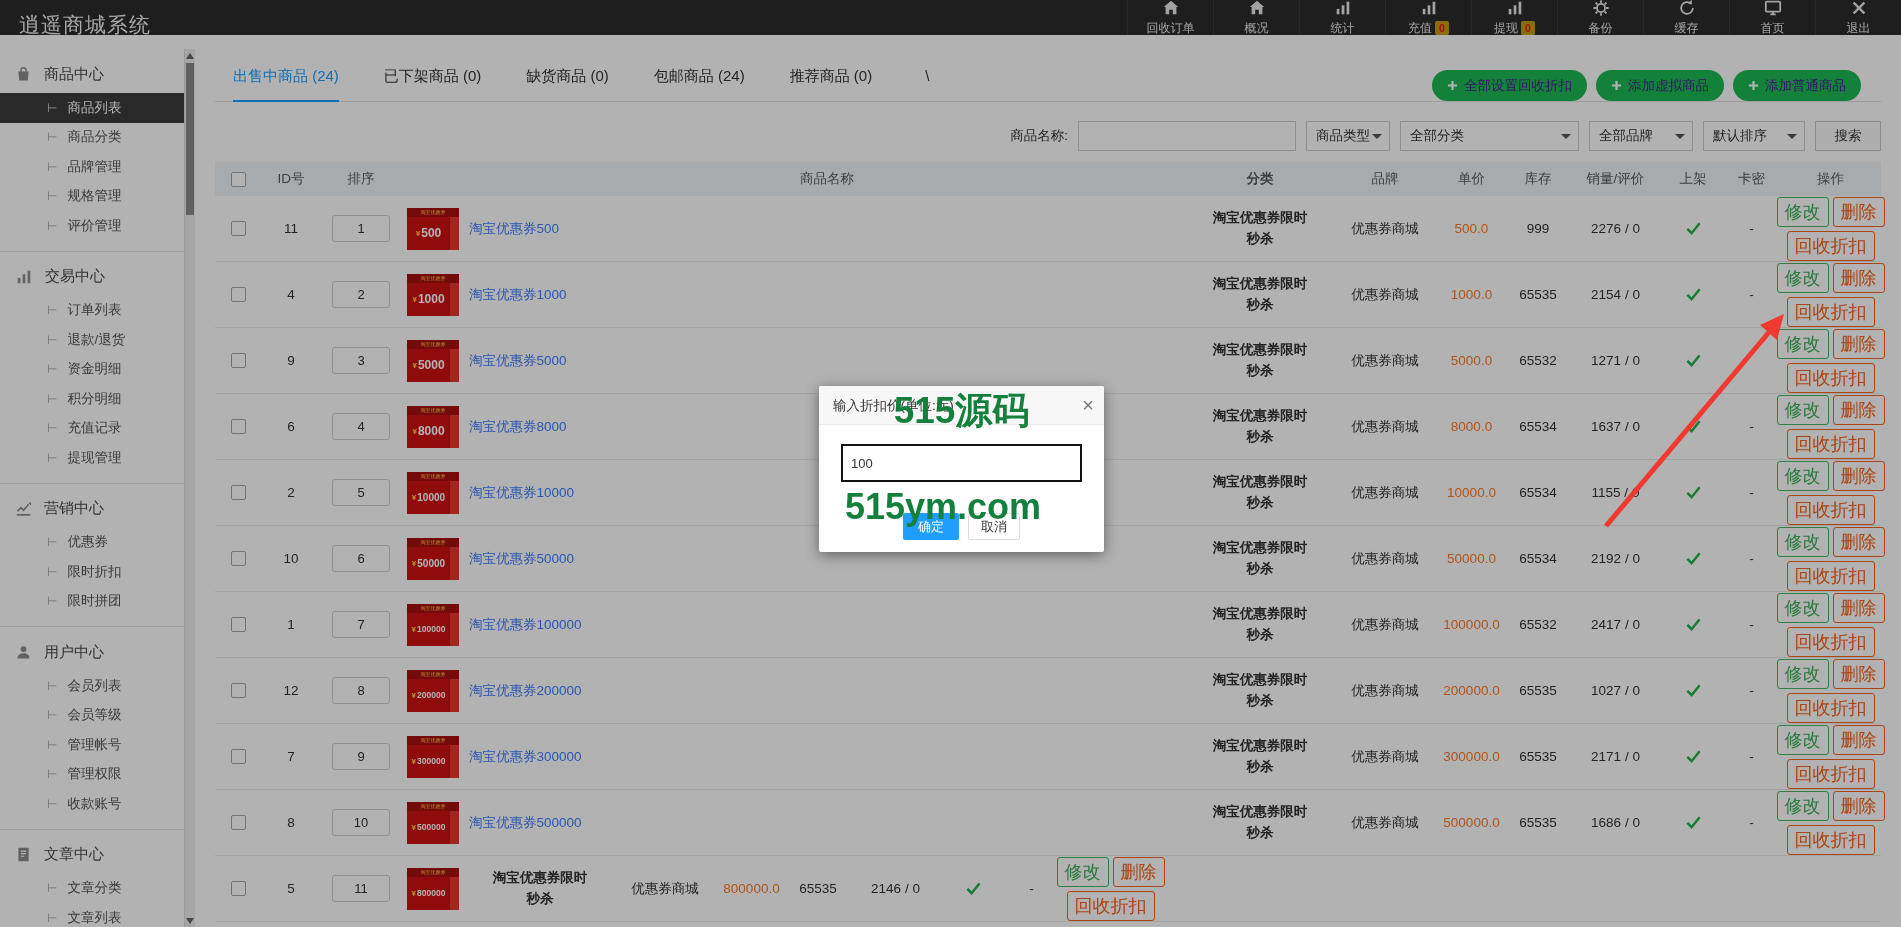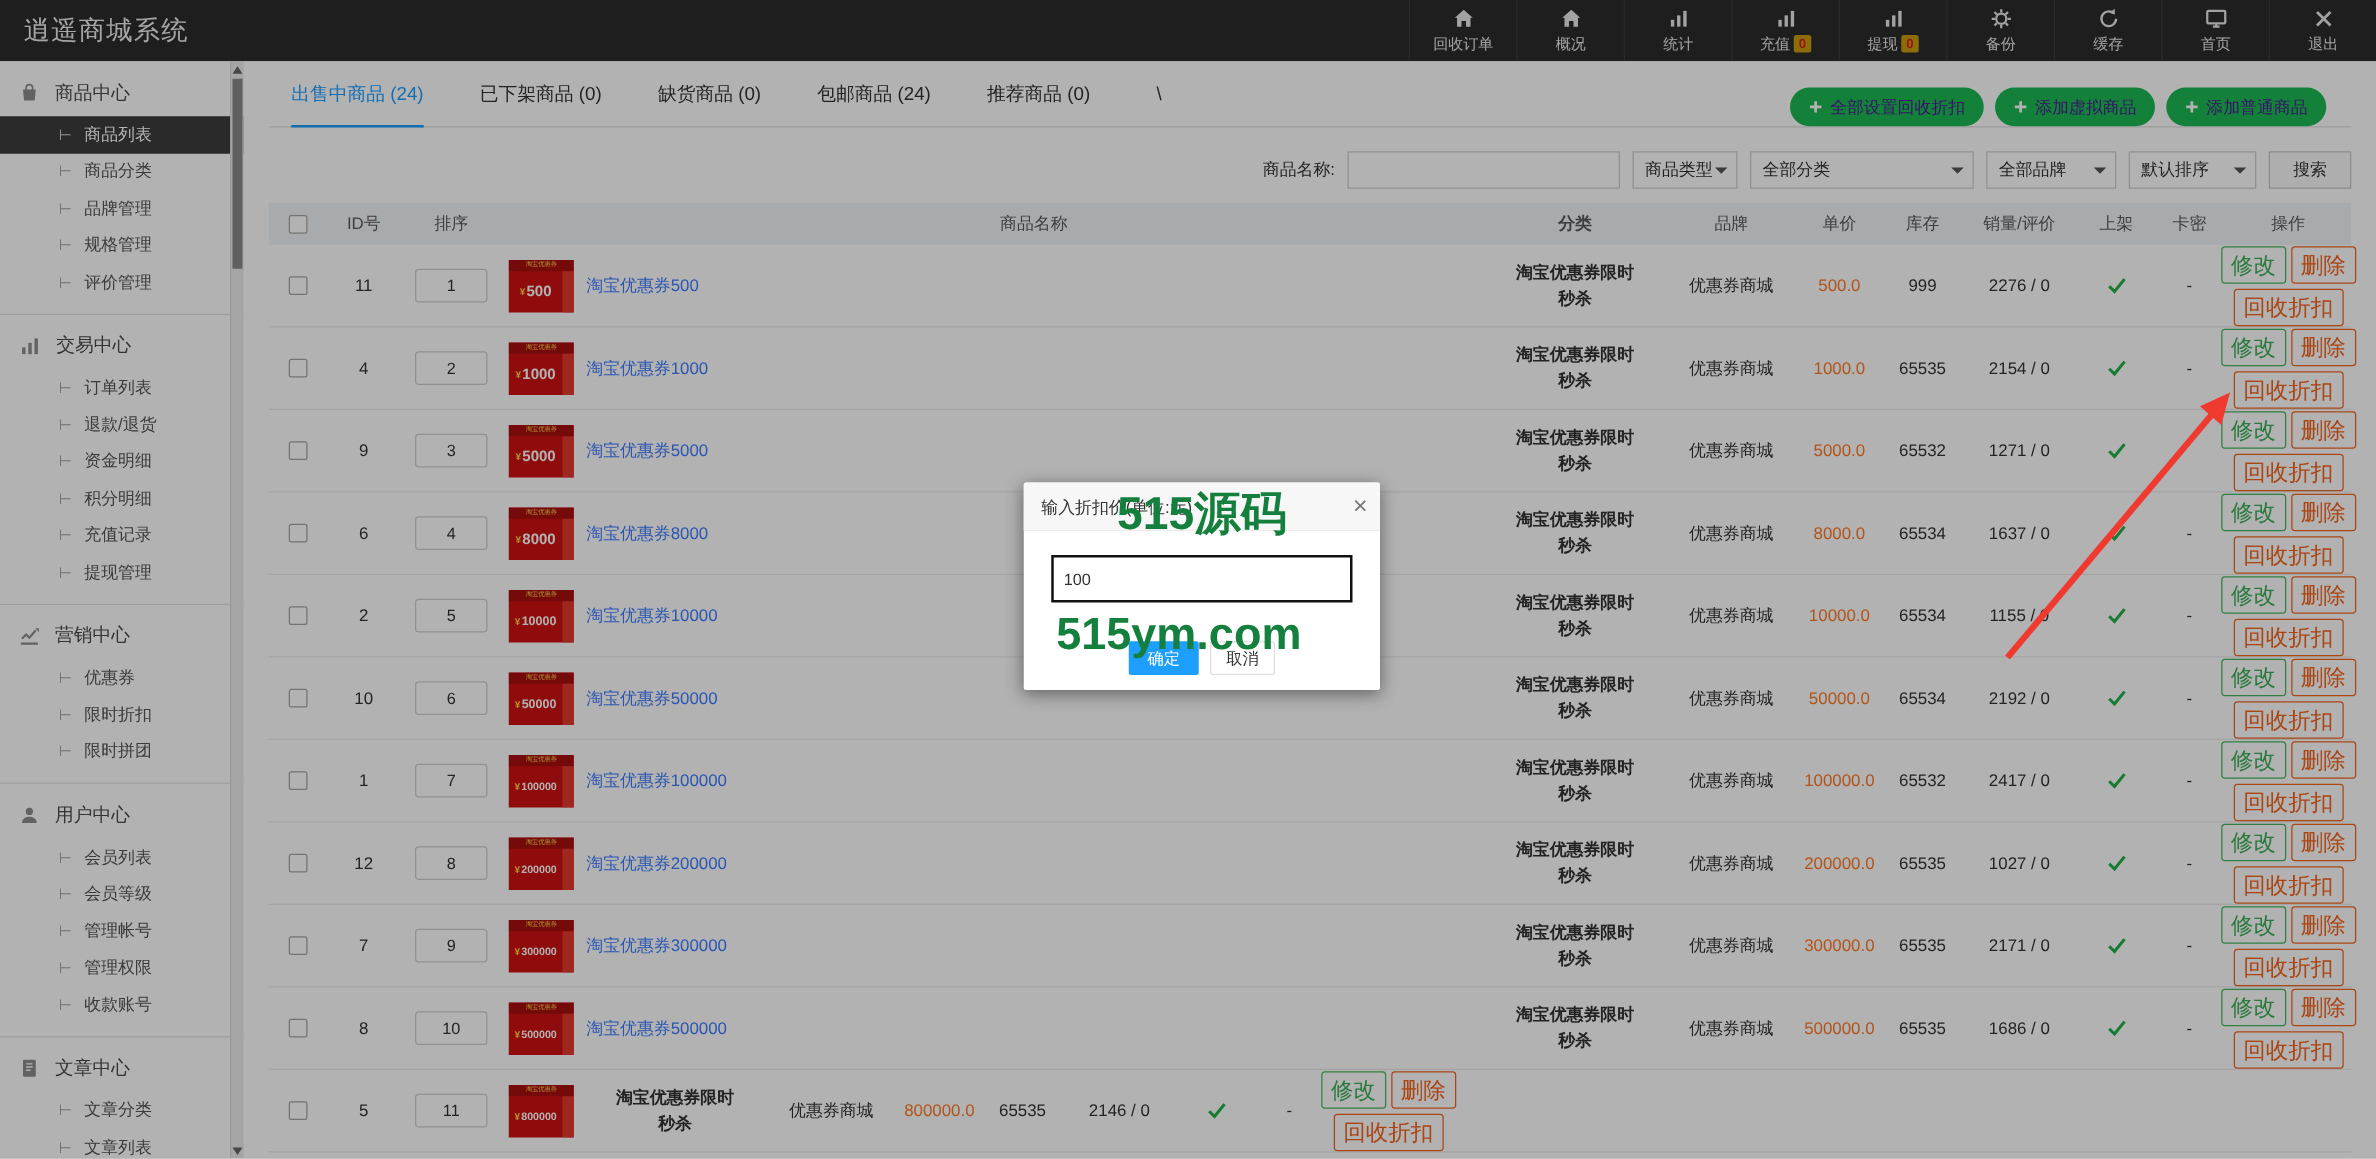--- a/index.html
+++ b/index.html
@@ -1,20 +1,20 @@
 <!DOCTYPE html>
 <html><head>
 <meta charset="utf-8">
 <style>
   html,body{margin:0;padding:0;background:#777;}
   *{box-sizing:border-box;}
   .screen{position:relative;width:1901px;height:927px;overflow:hidden;background:#fff;
           font-family:"Liberation Sans","DejaVu Sans",sans-serif;}
   
-  .topbar{position:absolute;top:0;left:0;right:0;height:49px;background:#2c2c2c;display:flex;}
+  .topbar{position:absolute;top:0;left:0;right:0;height:35px;background:#2c2c2c;display:flex;}
   .brand{color:#ededed;font-size:21px;line-height:49px;padding-left:19px;letter-spacing:1px;white-space:nowrap;}
   .topnav{margin-left:auto;display:flex;}
   .nav-item{width:86px;display:flex;flex-direction:column;align-items:center;justify-content:center;
             gap:3px;border-left:1px solid #3b3b3b;color:#e8e8e8;cursor:pointer;}
   .nav-item svg{display:block;}
   .nav-label{font-size:12px;display:flex;align-items:center;gap:3px;white-space:nowrap;}
   .badge{background:#c79c0e;color:#e31b1b;font-size:10.5px;font-weight:bold;padding:0 4px;height:14px;
          line-height:14px;border-radius:2px;}
   
   .main{position:absolute;top:49px;left:0;right:0;bottom:0;display:flex;}

